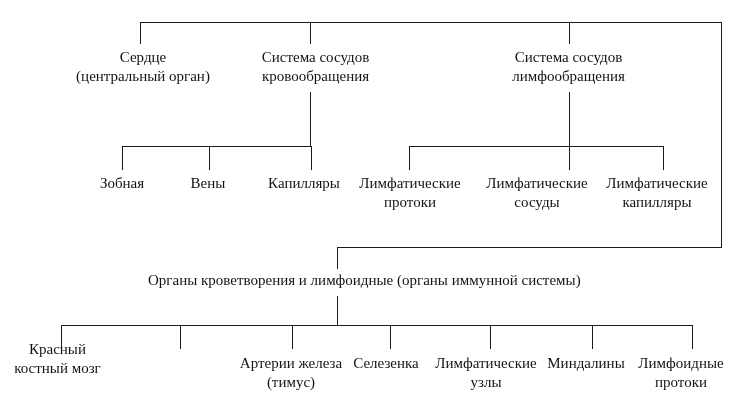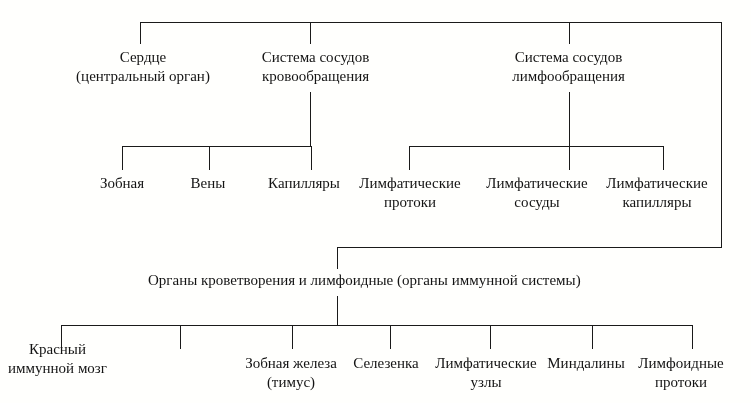--- a/index.html
+++ b/index.html
@@ -93,24 +93,24 @@
     <div>Лимфатические</div>
     <div>капилляры</div>
   </div>
 
   <div class="node" style="left:148px; top:271px; text-align:left">
     <div>Органы кроветворения и лимфоидные (органы иммунной системы)</div>
   </div>
 
   <div class="node" style="left:0px; top:340px; width:115px">
     <div>Красный</div>
-    <div>иммунной мозг</div>
+    <div>костный мозг</div>
   </div>
   <div class="node" style="left:226px; top:354px; width:130px">
-    <div>Зобная железа</div>
+    <div>Артерии железа</div>
     <div>(тимус)</div>
   </div>
   <div class="node" style="left:336px; top:354px; width:100px">
     <div>Селезенка</div>
   </div>
   <div class="node" style="left:426px; top:354px; width:120px">
     <div>Лимфатические</div>
     <div>узлы</div>
   </div>
   <div class="node" style="left:531px; top:354px; width:110px">

